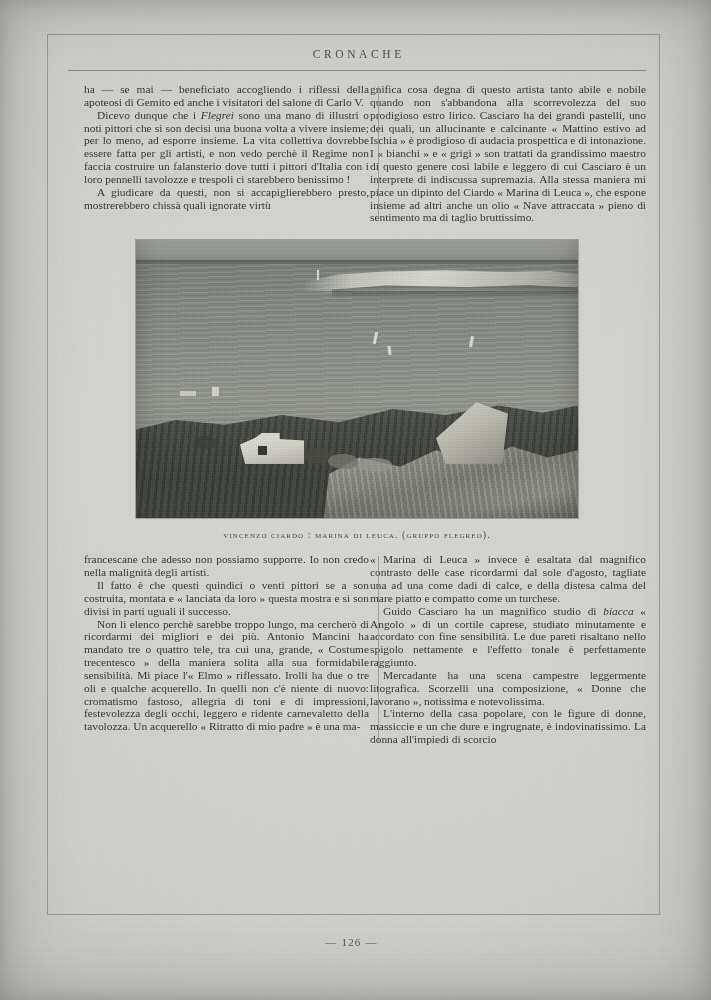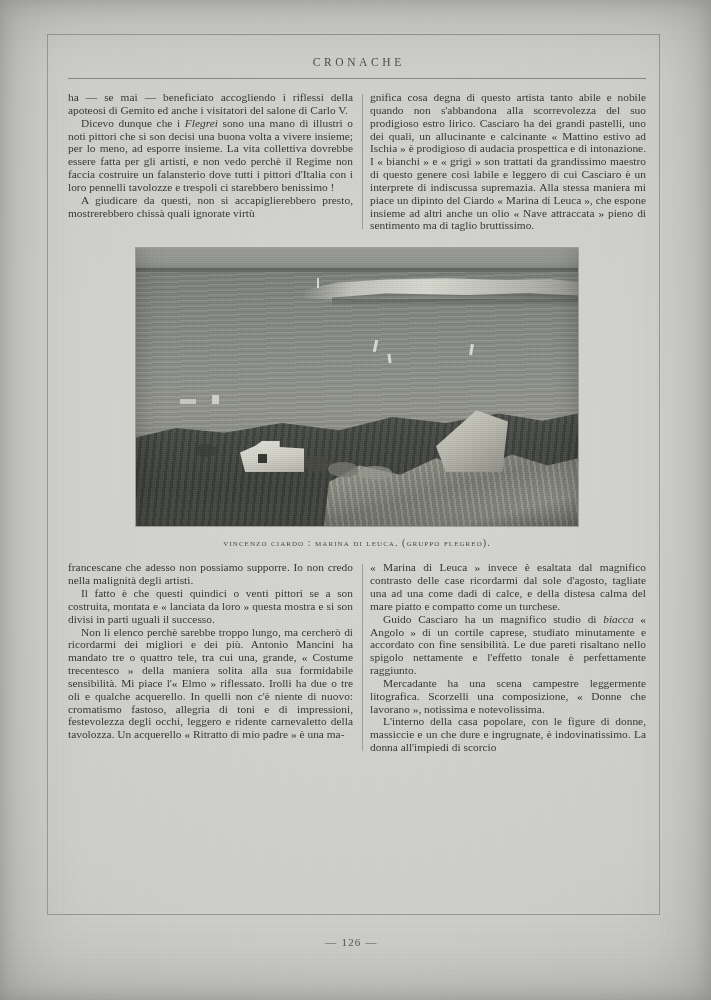--- a/index.html
+++ b/index.html
@@ -51,21 +51,21 @@
     height: 881px;
     border: 1px solid #8f8f8c;
     box-sizing: border-box;
     opacity: .85;
   }
 
   
   #content {
     position: absolute;
     left: 68px;
-    top: 52px;
+    top: 44px;
     width: 578px;
   }
 
   
   #running-head {
     text-align: center;
     font-size: 11.5px;
     letter-spacing: 3.6px;
     color: #4d4d4c;
     text-indent: 3.6px;
@@ -76,20 +76,21 @@
     height: 1px;
     background: #74746f;
     opacity: .75;
   }
 
   
   .col-band {
     position: relative;
     display: flex;
     justify-content: space-between;
+    margin-left: 16px;
   }
   .col-band .rule {
     position: absolute;
     top: 3px;
     bottom: 3px;
     left: 294px;
     width: 1px;
     background: #868681;
     opacity: .7;
   }

